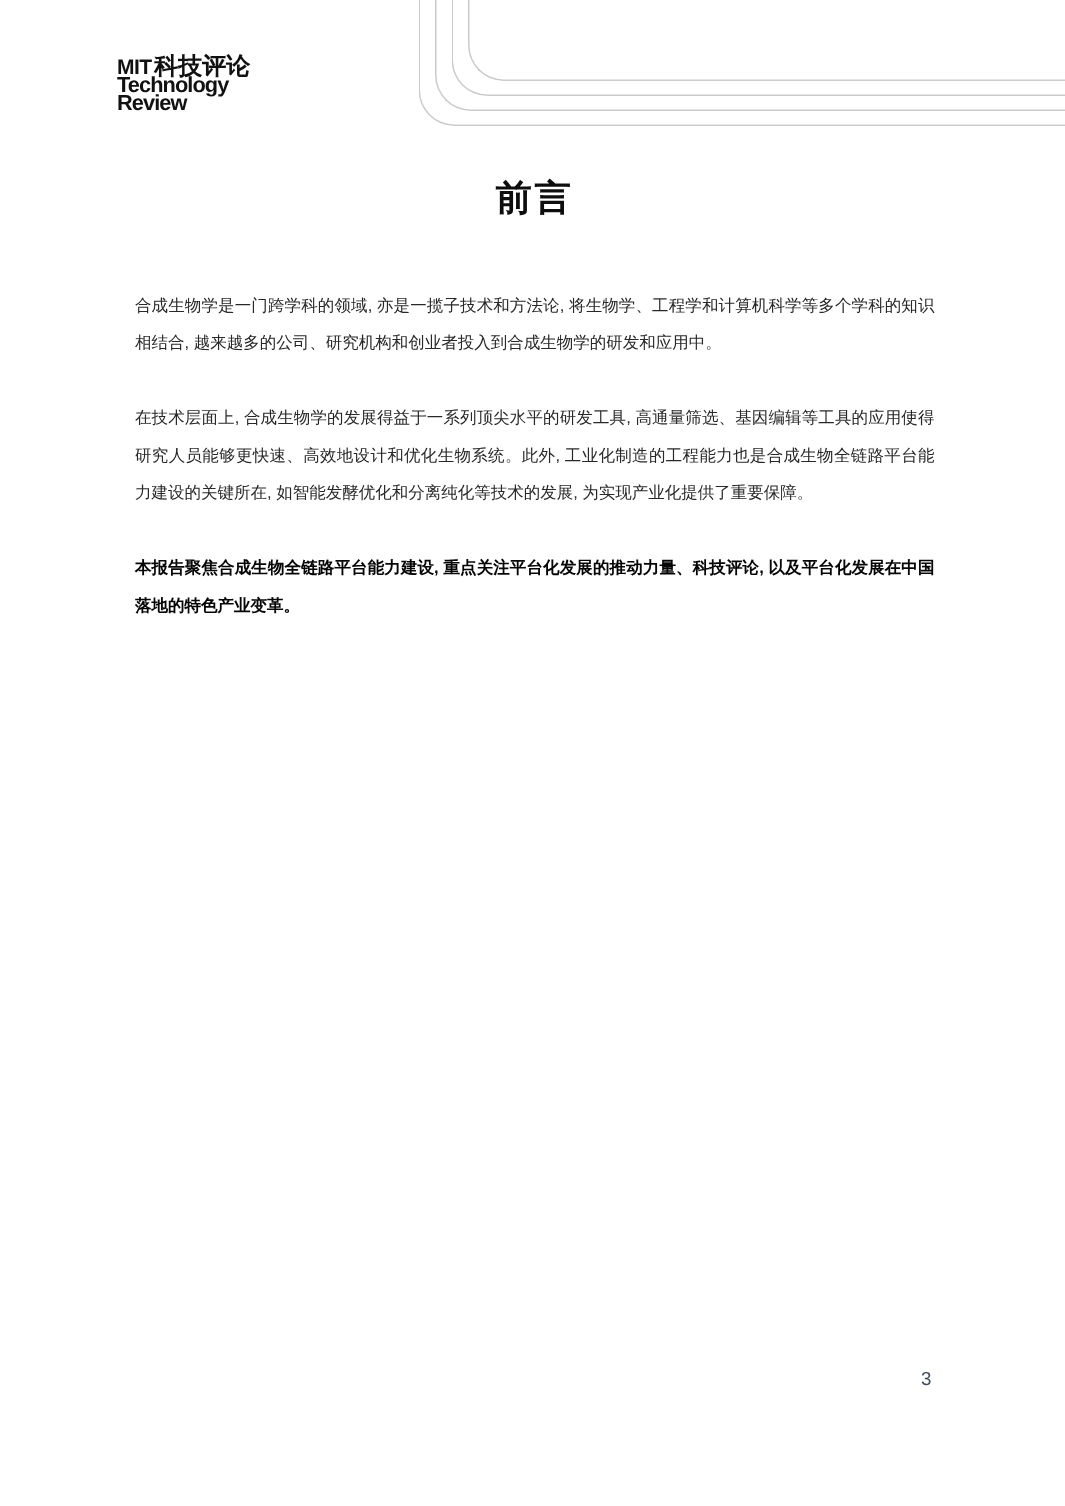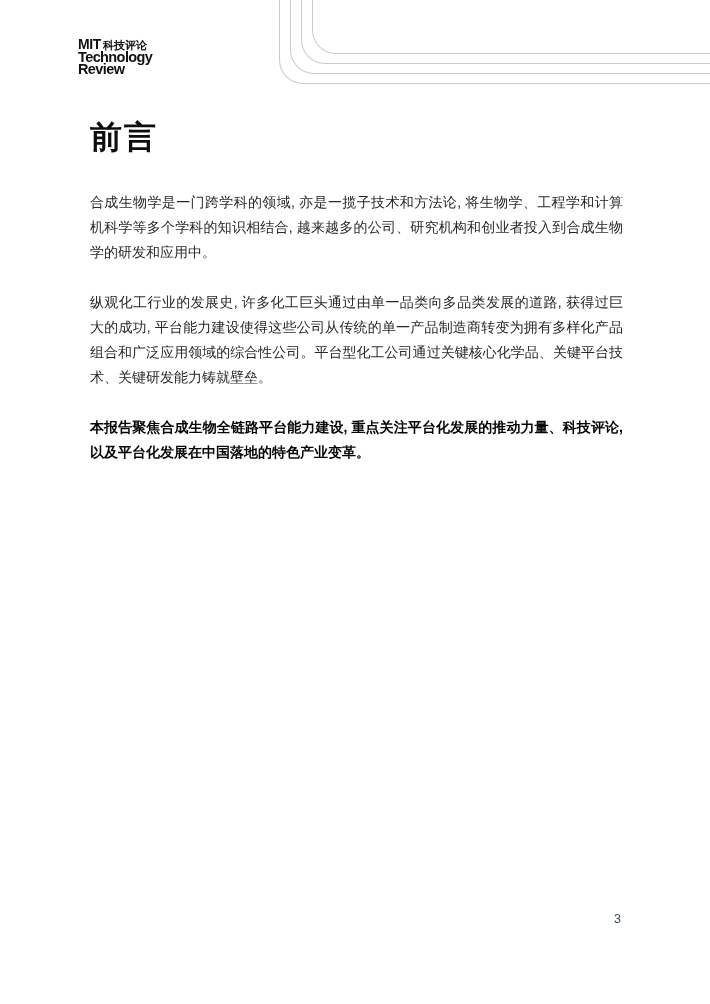--- a/index.html
+++ b/index.html
@@ -31,39 +31,40 @@
     position:absolute;
     left:78px;
     top:38px;
     color:#111;
     font-weight:700;
     line-height:12px;
     letter-spacing:-0.4px;
     white-space:nowrap;
   }
   .logo-row1 { font-size:14px; }
-  .logo-cn { font-size:11px; letter-spacing:0; margin-left:2px; }
+  .logo-cn { font-size:16px; letter-spacing:0; margin-left:2px; }
   .logo-row { font-size:14.5px; letter-spacing:-0.6px; }
 
   
   .content {
     position:absolute;
     left:90px;
     top:116px;
     width:533px;
   }
   .content h1 {
-    font-size:32px;
+    font-size:24px;
     font-weight:700;
     color:#0d0d0d;
     letter-spacing:2px;
-    margin-bottom:30px;
+    margin-bottom:44px;
+    text-align:center;
   }
   .para {
-    font-size:14px;
+    font-size:11px;
     line-height:25px;
     text-align:justify;
     color:#282828;
     margin-bottom:25px;
   }
   .para.bold, .para .b {
     font-weight:700;
     color:#060606;
   }
 
@@ -87,21 +88,21 @@
   <div class="logo-row1"><span>MIT</span><span class="logo-cn">科技评论</span></div>
   <div class="logo-row">Technology</div>
   <div class="logo-row">Review</div>
 </header>
 
 <main class="content">
   <h1>前言</h1>
 
   <p class="para">合成生物学是一门跨学科的领域, 亦是一揽子技术和方法论, 将生物学、工程学和计算机科学等多个学科的知识相结合, 越来越多的公司、研究机构和创业者投入到合成生物学的研发和应用中。</p>
 
+  <p class="para">在技术层面上, 合成生物学的发展得益于一系列顶尖水平的研发工具, 高通量筛选、基因编辑等工具的应用使得研究人员能够更快速、高效地设计和优化生物系统。此外, 工业化制造的工程能力也是合成生物全链路平台能力建设的关键所在, 如智能发酵优化和分离纯化等技术的发展, 为实现产业化提供了重要保障。</p>
 
-  <p class="para">纵观化工行业的发展史, 许多化工巨头通过由单一品类向多品类发展的道路, 获得过巨大的成功, 平台能力建设使得这些公司从传统的单一产品制造商转变为拥有多样化产品组合和广泛应用领域的综合性公司。平台型化工公司通过关键核心化学品、关键平台技术、关键研发能力铸就壁垒。</p>
 
 
 
   <p class="para bold">本报告聚焦合成生物全链路平台能力建设, 重点关注平台化发展的推动力量、科技评论, 以及平台化发展在中国落地的特色产业变革。</p>
 </main>
 
 <div class="pagenum">3</div>
 
 </body></html>

